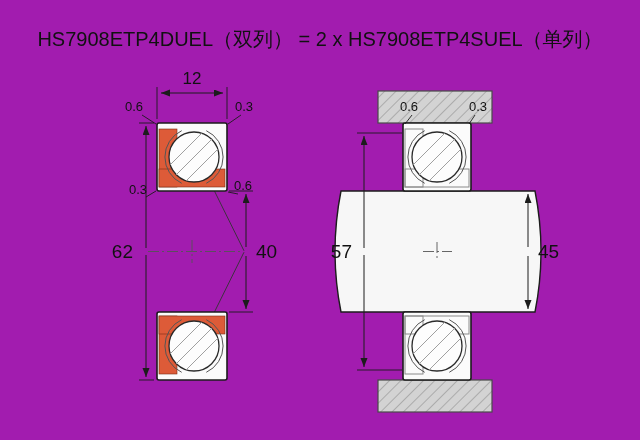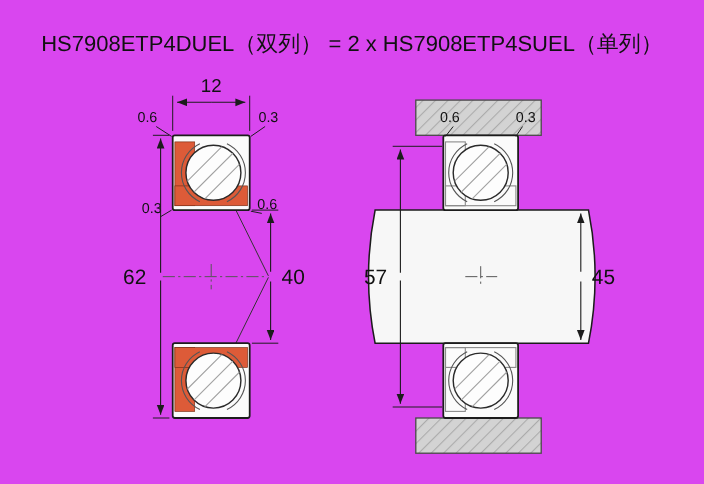--- a/index.html
+++ b/index.html
@@ -5,21 +5,21 @@
   html, body {
     margin: 0;
     padding: 0;
     background: #ebebeb;
     font-family: "Liberation Sans", sans-serif;
   }
   .canvas {
     position: relative;
     width: 640px;
     height: 440px;
-    background: #d946ef;
+    background: #a21caf;
     overflow: hidden;
   }
   svg { display: block; }
   .title-text   { font: 20px "Liberation Sans", sans-serif; fill: #111; }
   .dimtext-lg   { font: 19px "Liberation Sans", sans-serif; fill: #111; }
   .dimtext-md   { font: 17px "Liberation Sans", sans-serif; fill: #111; }
   .dimtext-sm   { font: 13px "Liberation Sans", sans-serif; fill: #111; }
   .outline      { fill: #fbfbfb; stroke: #1c1c1c; stroke-width: 1.6; }
   .cage-orange  { fill: #dd5b38; stroke: #7a2d14; stroke-width: 0.6; }
   .cage-ghost   { fill: none; stroke: #8a8a8a; stroke-width: 1; }

